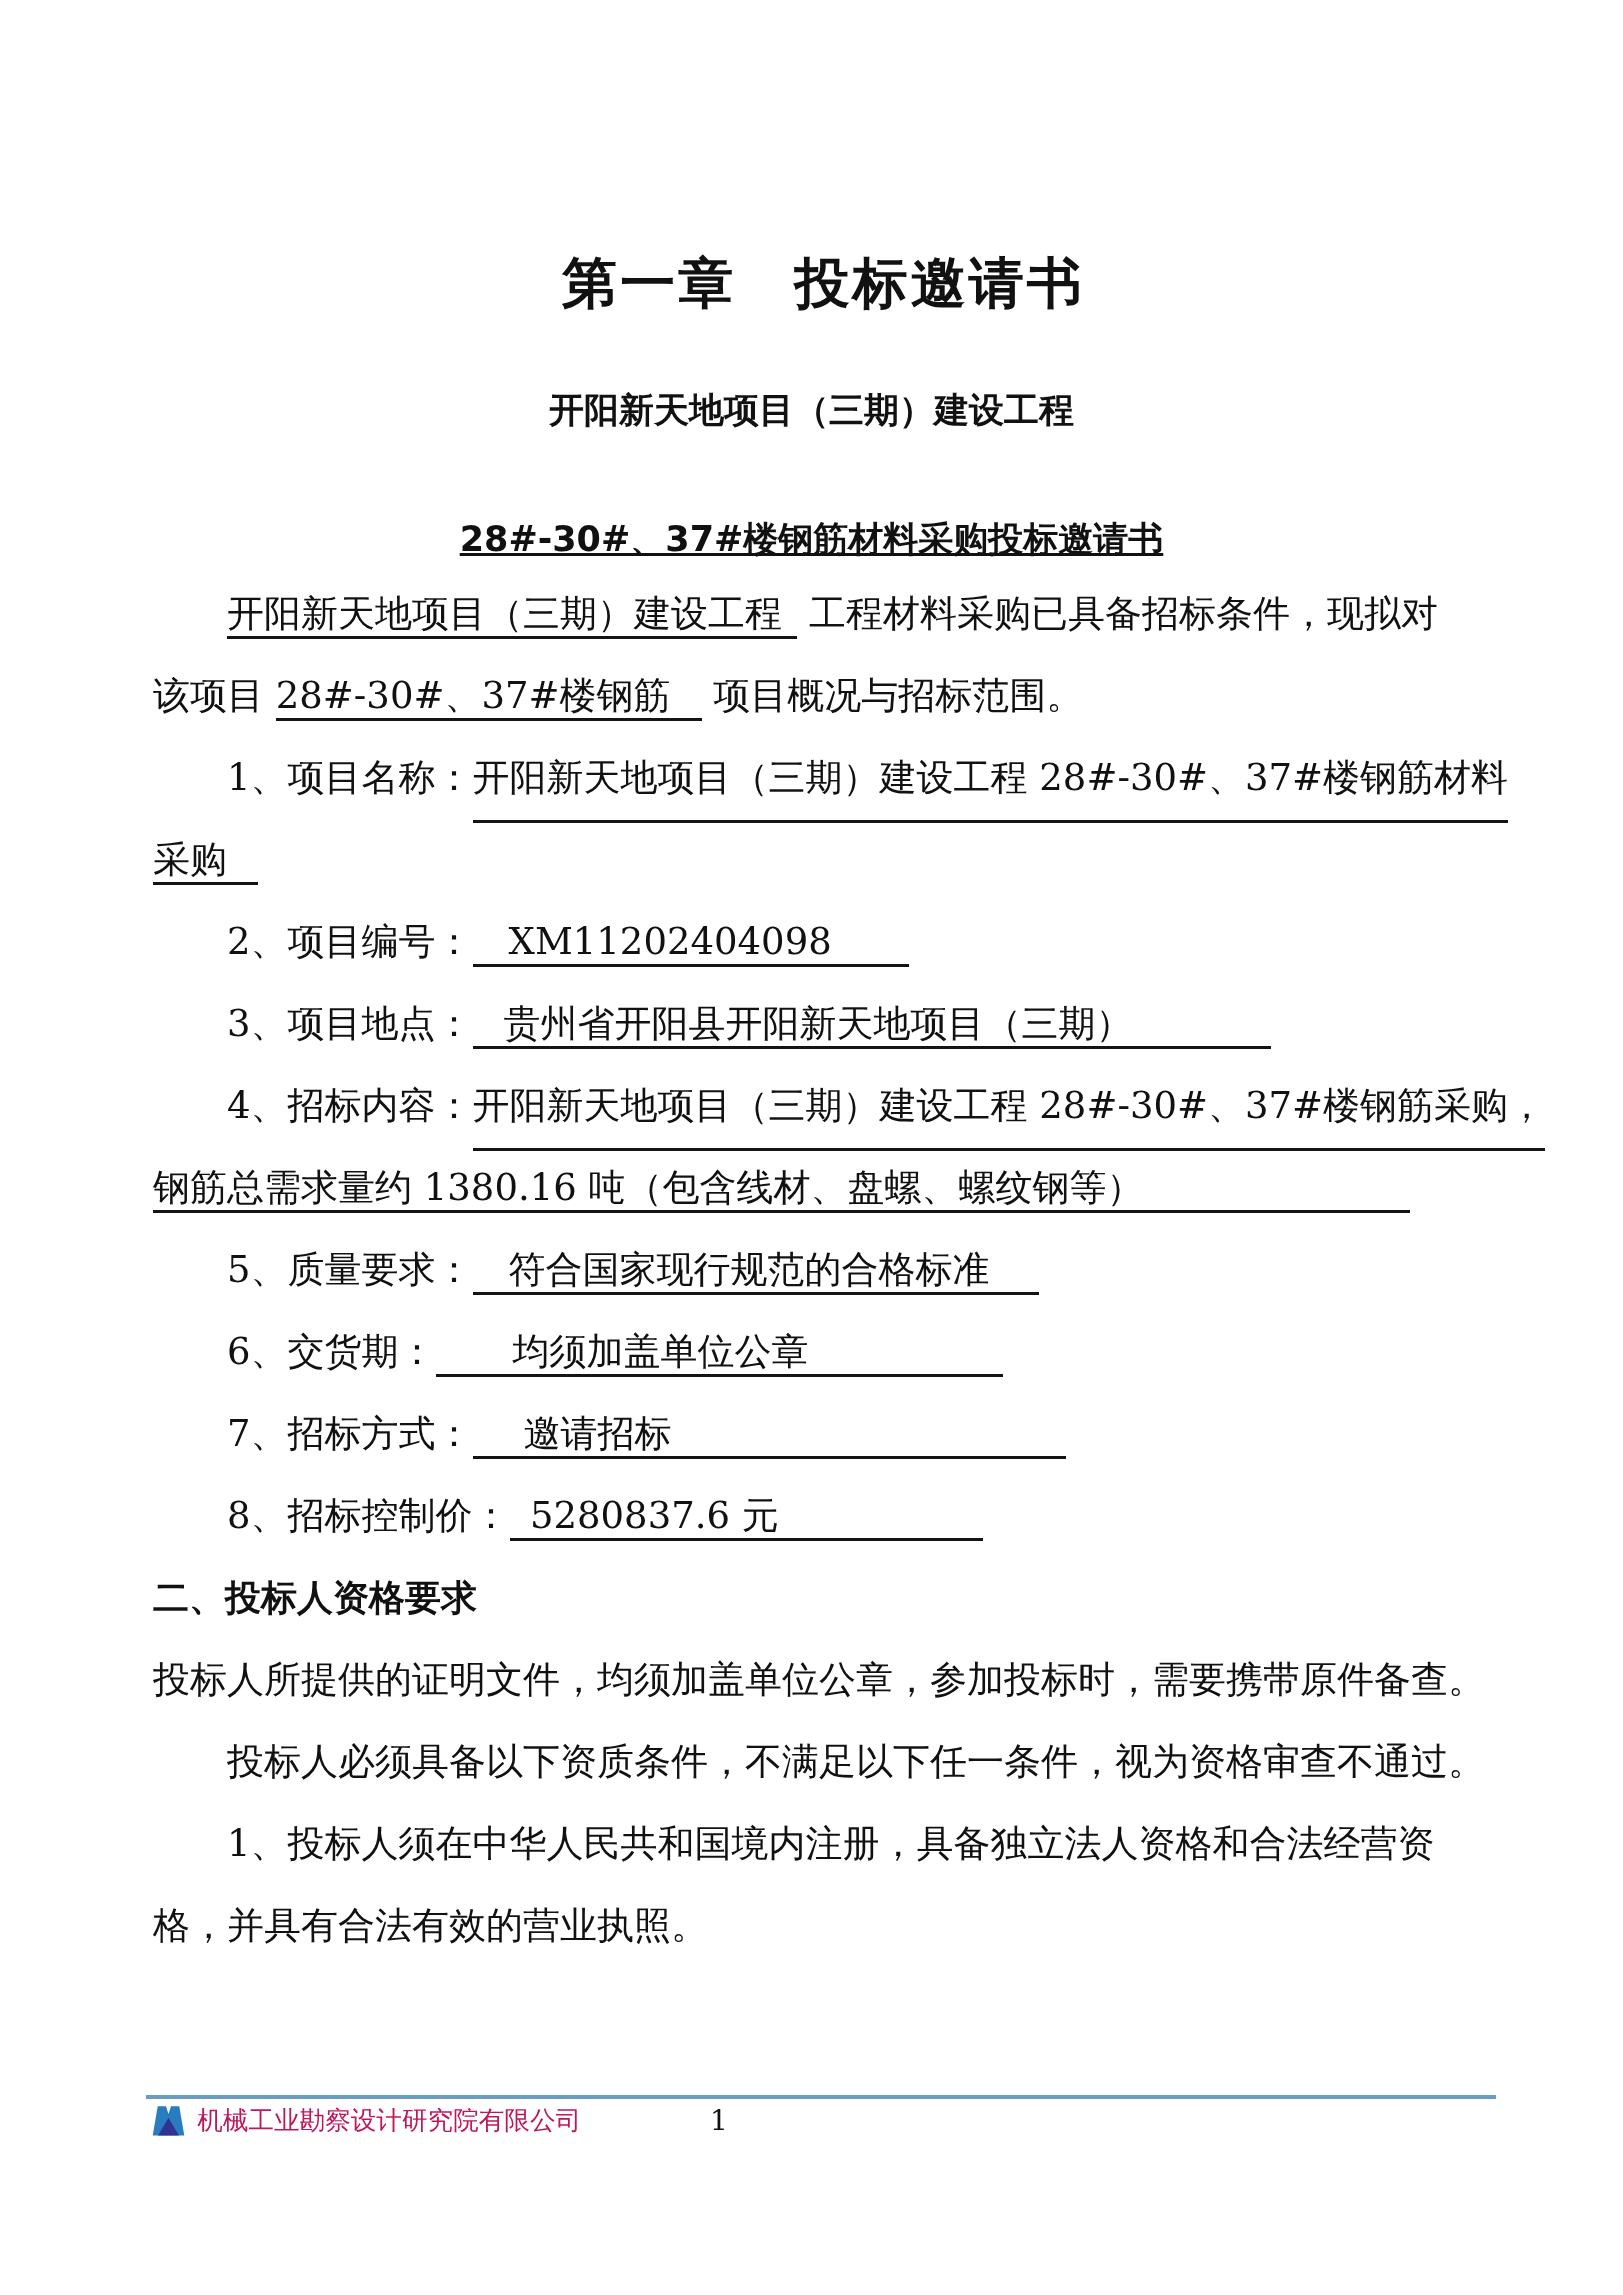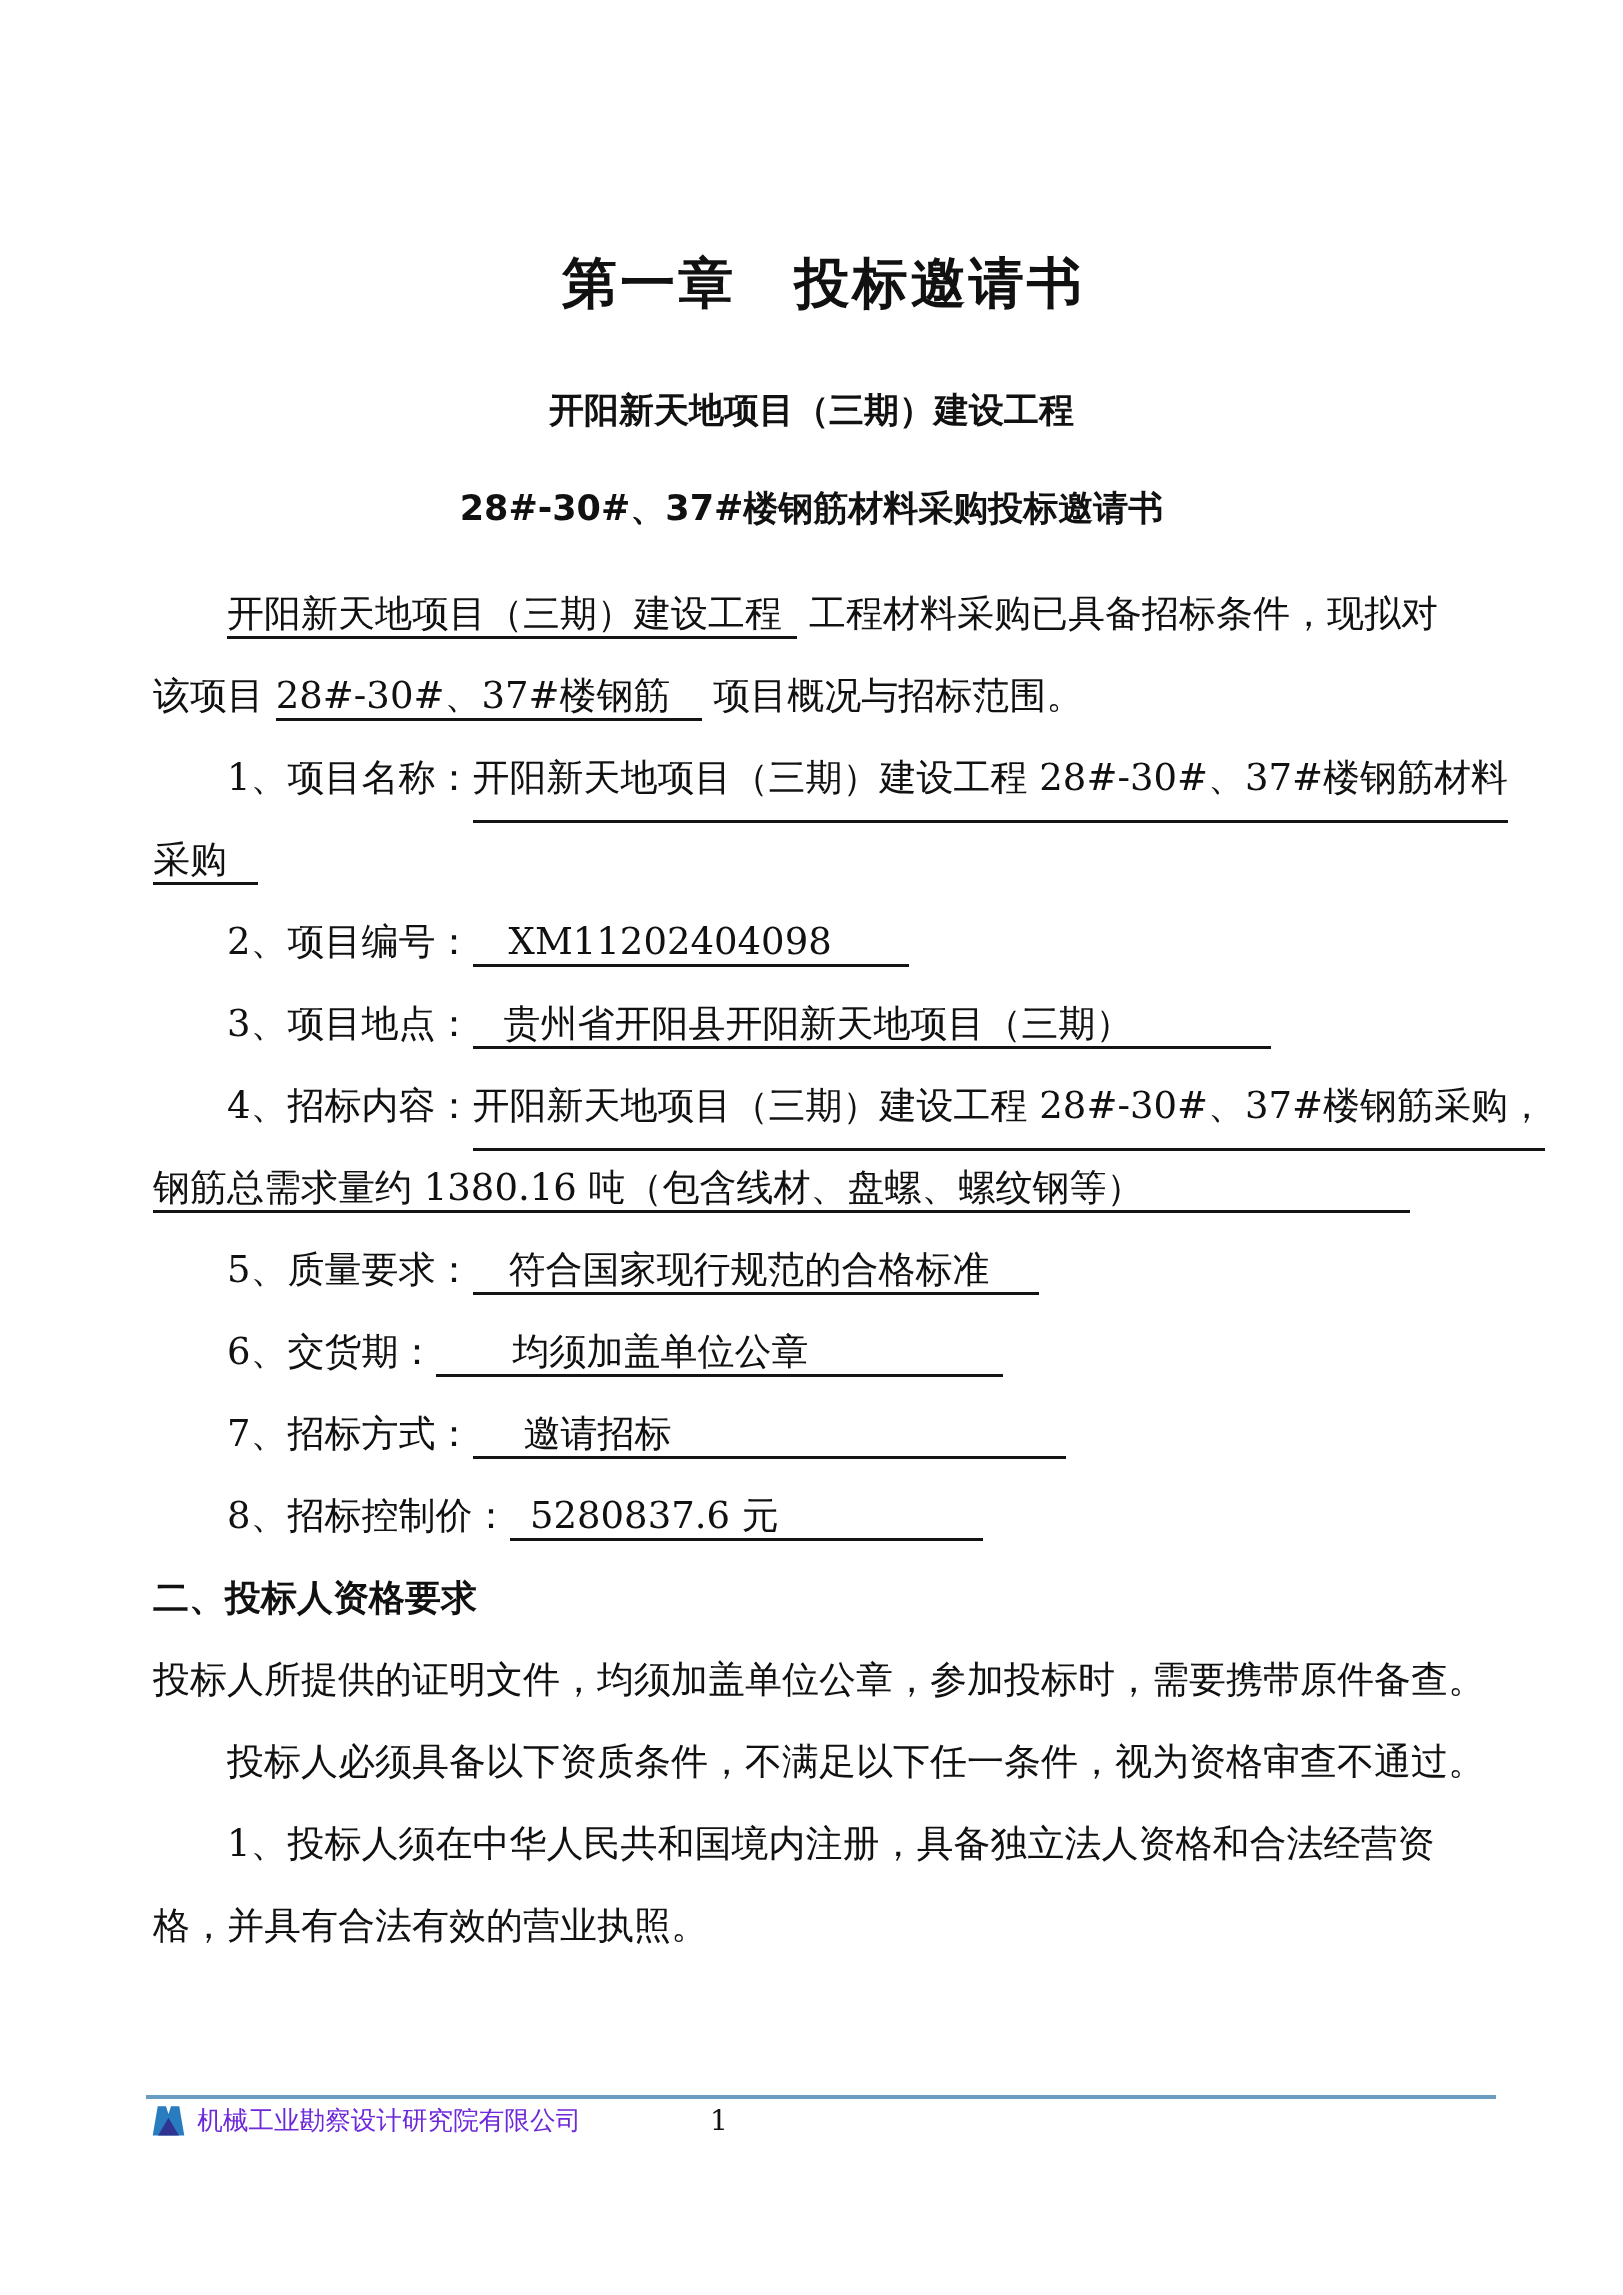--- a/index.html
+++ b/index.html
@@ -21,21 +21,21 @@
     margin:12px;
   }
   .doc-sub{
     position:absolute;left:0;width:100%;
     text-align:center;
     font-size:35px;font-weight:bold;line-height:56px;
     font-family:"DejaVu Sans", sans-serif;
     margin:0;
   }
   .sub1{top:382px;}
-  .sub2{top:480px;}
+  .sub2{top:511px;text-decoration:underline;}
   
   .doc-body{
     position:absolute;top:573px;left:153px;width:1347px;
     font-size:37px;line-height:82px;
   }
   .line{height:82px;line-height:82px;white-space:pre;overflow:visible;}
   .line.flex{display:flex;align-items:flex-start;}
   .line.flex > span{flex:0 0 auto;}
   .line.flex > .grow{flex:1 1 auto;}
   .heading{
@@ -51,21 +51,21 @@
   .w400{width:204px}.w520{width:266px}.w770{width:394px}
   .pr30{padding-right:15.3px}.pr60{padding-right:31px}
   
   .footer-rule{
     position:absolute;top:2095px;left:146px;width:1350px;height:3.6px;
     background:#6b9dc2;
   }
   .footer-row{
     position:absolute;top:2104px;left:150px;
     display:flex;align-items:center;gap:10.2px;
-    font-size:25.6px;color:#6d28d9;
+    font-size:25.6px;color:#be185d;
     font-family:"DejaVu Sans", sans-serif;
   }
   .footer-logo{width:37px;height:33px;display:block;}
   .footer-company{line-height:33px;white-space:pre;}
   .footer-pagenum{
     position:absolute;top:2104px;left:710px;
     font-size:28px;line-height:33px;color:#111;
     font-family:"DejaVu Serif", serif;
   }
 </style>

